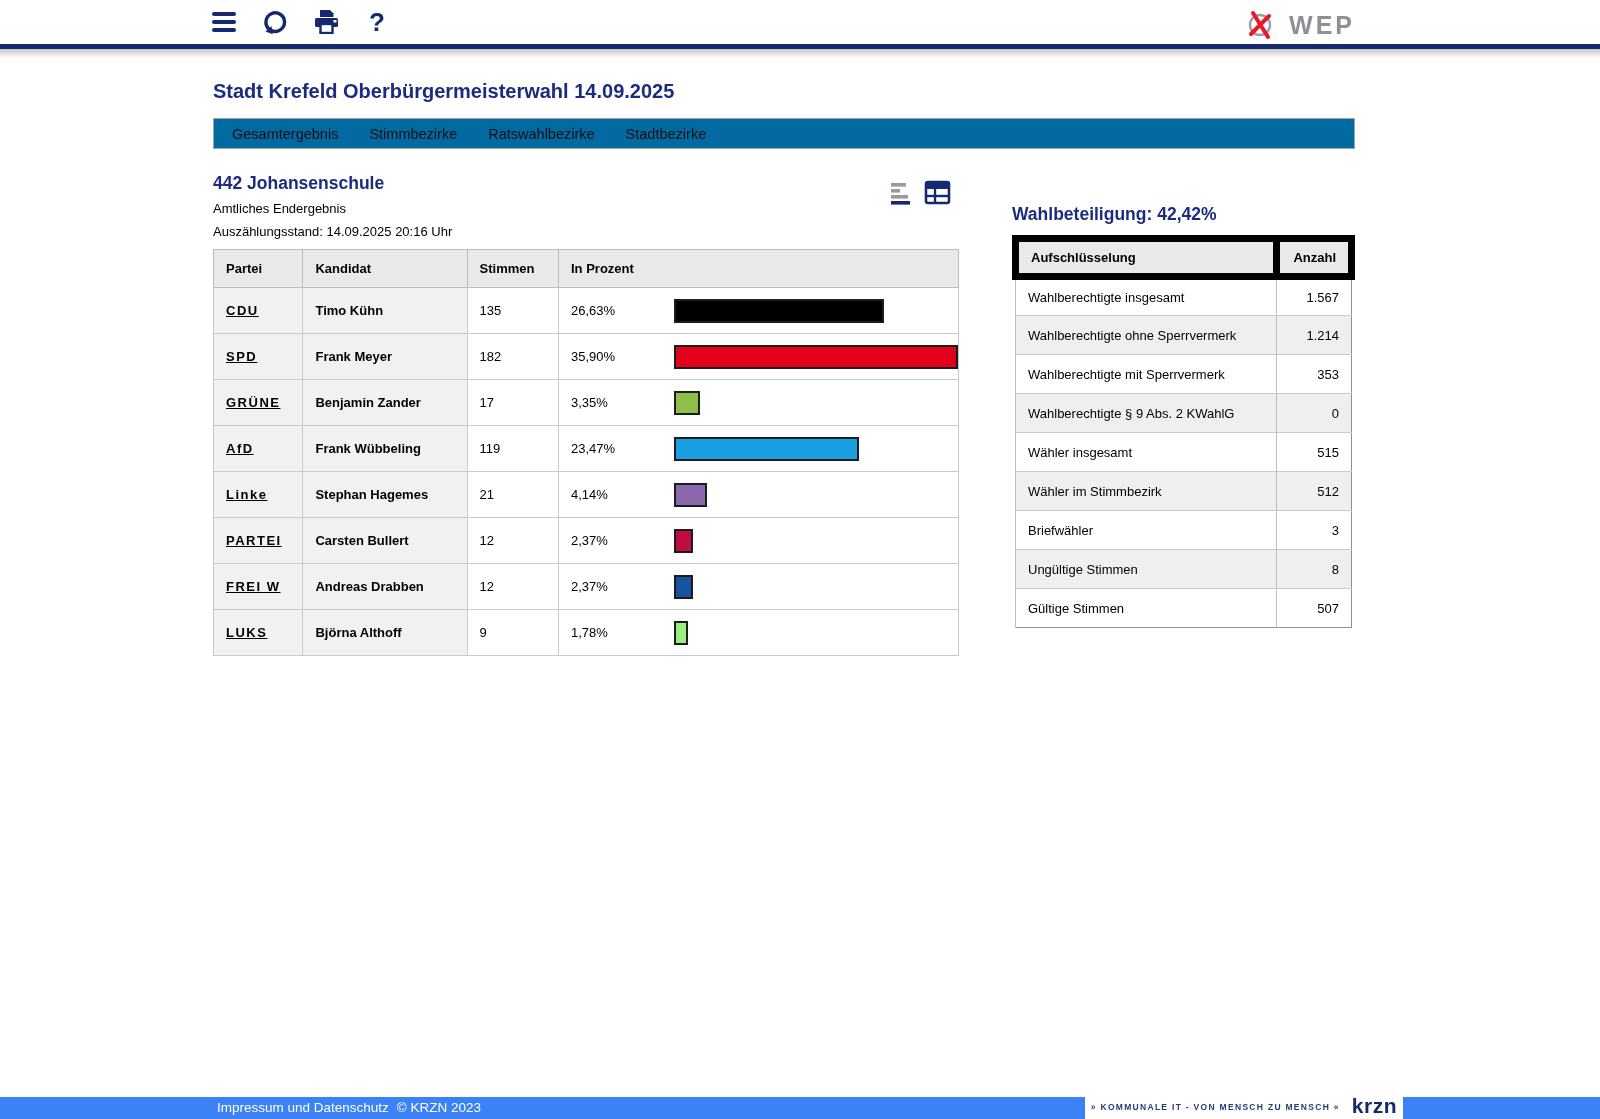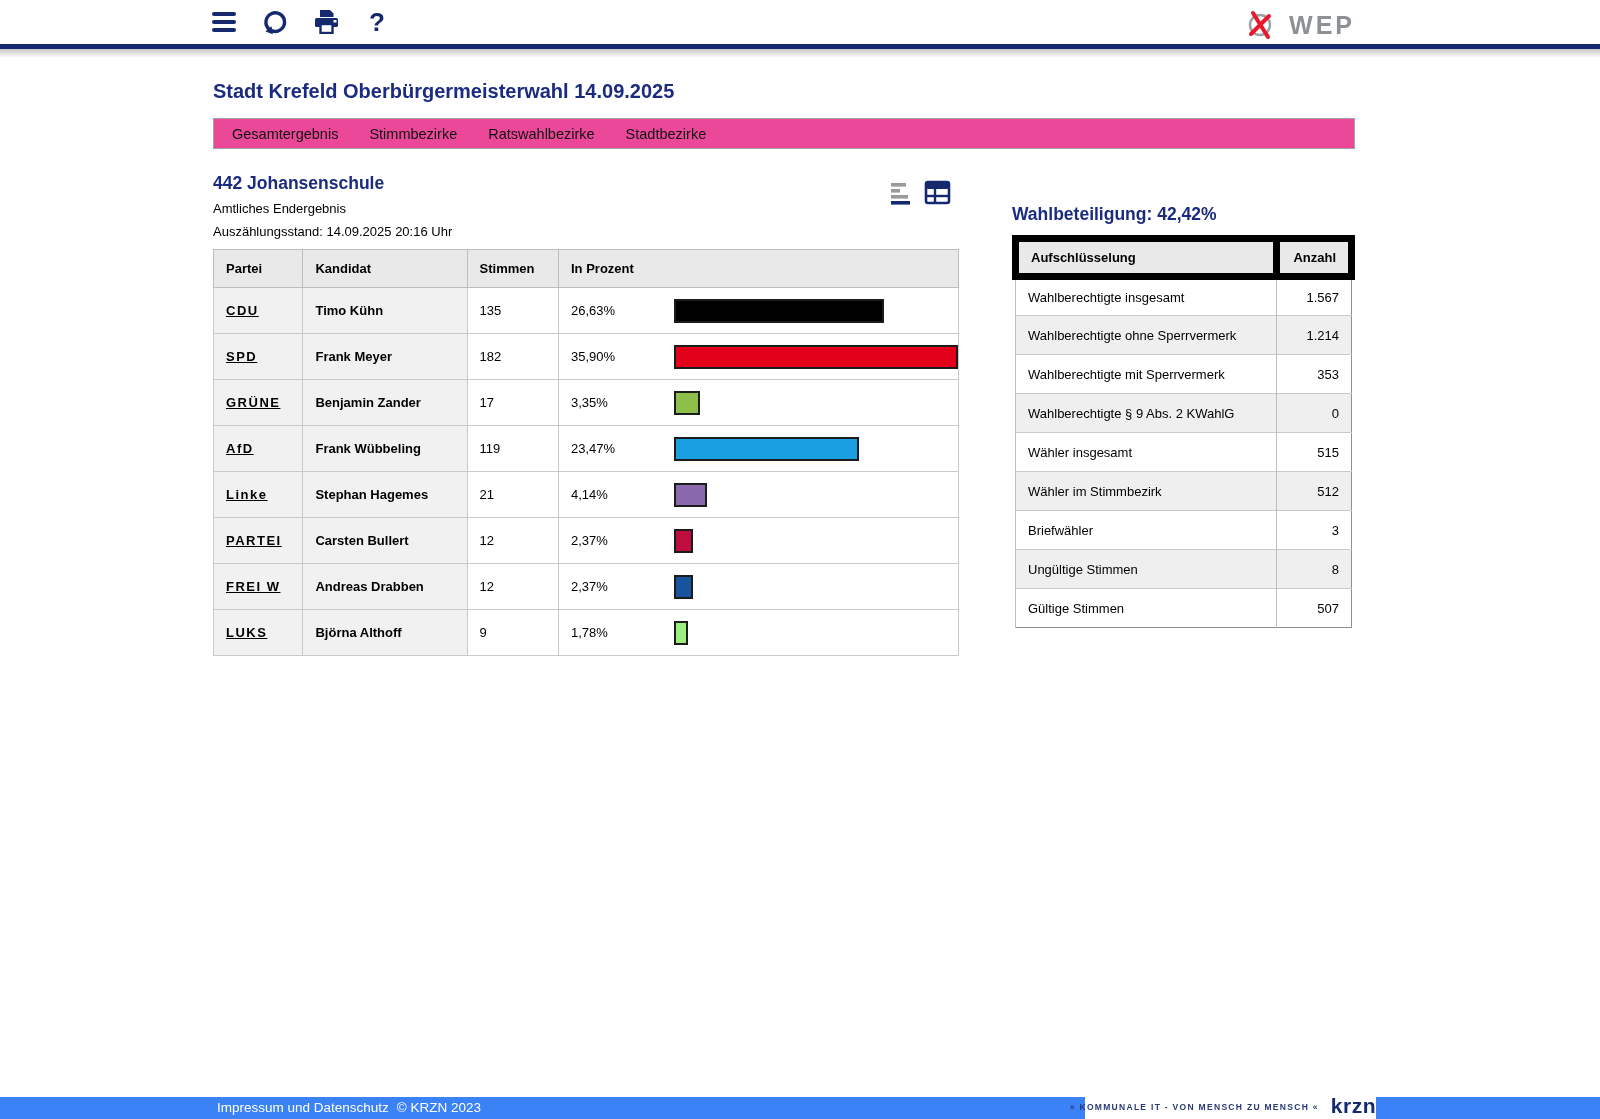--- a/index.html
+++ b/index.html
@@ -13,21 +13,21 @@
   .tbicon svg { display:block; }
   .help-glyph { font-size:26px; font-weight:bold; color:#152a6e; line-height:1; }
   .wep-logo { position:absolute; right:245px; top:6px; display:flex; align-items:center; gap:12px; }
   .wep-text { font-size:25px; font-weight:bold; color:#8d9196; letter-spacing:3px; }
   .header-rule { height:5px; background:#152a6e; }
   .header-shadow { height:9px; background:linear-gradient(#c6c6c6, #ffffff); }
 
   
   .main { margin-left:213px; width:1142px; position:relative; }
   .page-title { margin-top:22px; font-size:20px; font-weight:bold; color:#1b2c80; }
-  .tab-bar { margin-top:15px; height:31px; border:1px solid #a3a3a3; background:#ec4899;
+  .tab-bar { margin-top:15px; height:31px; border:1px solid #a3a3a3; background:#0369a1;
              display:flex; align-items:center; padding-left:18px; gap:31px; }
   .tab { font-size:14.5px; color:#111; cursor:pointer; white-space:nowrap; }
 
   .content { position:relative; height:520px; }
   .left-col  { position:absolute; left:0;  top:0; width:746px; }
   .right-col { position:absolute; left:799px; top:0; width:343px; }
 
   .district-title { margin-top:24px; font-size:17.5px; font-weight:bold; color:#1b2c80; }
   .district-sub { font-size:13px; color:#000; margin-top:6px; line-height:17px; }
   .view-toggle { position:absolute; right:8px; top:30px; display:flex; gap:10px; align-items:center; }
@@ -54,22 +54,22 @@
   .turnout-table th:last-child  { text-align:right; }
   .turnout-table td { height:39px; font-size:13px; border-left:1px solid #bdbdbd; border-top:1px solid #c9c9c9; padding:0 12px; }
   .turnout-table td:last-child { text-align:right; }
   .turnout-table tbody tr:nth-child(even) td { background:#efefef; }
 
   
   .footer { position:absolute; left:0; bottom:0; width:1600px; height:22px; background:#3b82f6; }
   .footer-text { position:absolute; left:217px; top:0; height:22px; line-height:22px;
                  color:#fff; font-size:13.5px; display:flex; gap:8px; }
   .footer-link { color:#fff; cursor:pointer; }
-  .brand-box { position:absolute; left:1085px; top:-2px; width:291px; height:24px; background:#fff;
-               display:flex; align-items:center; justify-content:flex-end; gap:12px; padding-right:0; }
+  .brand-box { position:absolute; left:1085px; top:-2px; width:318px; height:24px; background:#fff;
+               display:flex; align-items:center; justify-content:flex-end; gap:12px; padding-right:6px; }
   .brand-tagline { font-size:8.5px; font-weight:bold; color:#2a3a78; letter-spacing:1.3px; white-space:nowrap; }
   .brand-logo { font-size:21px; font-weight:bold; color:#152a6e; letter-spacing:0.5px; line-height:1; margin-top:-3px; }
 </style>
 </head>
 <body>
 
 <div class="toolbar">
   <div class="toolbar-icons">
     <span class="tbicon">
       <svg width="24" height="22" viewBox="0 0 24 22">

